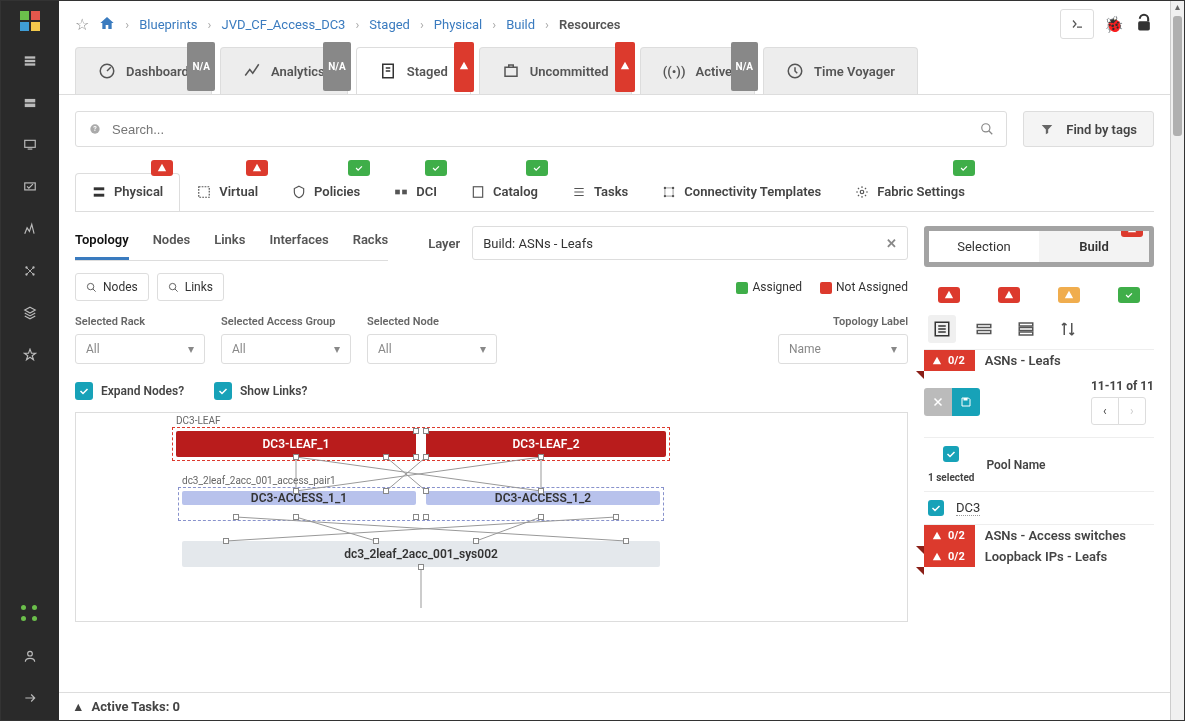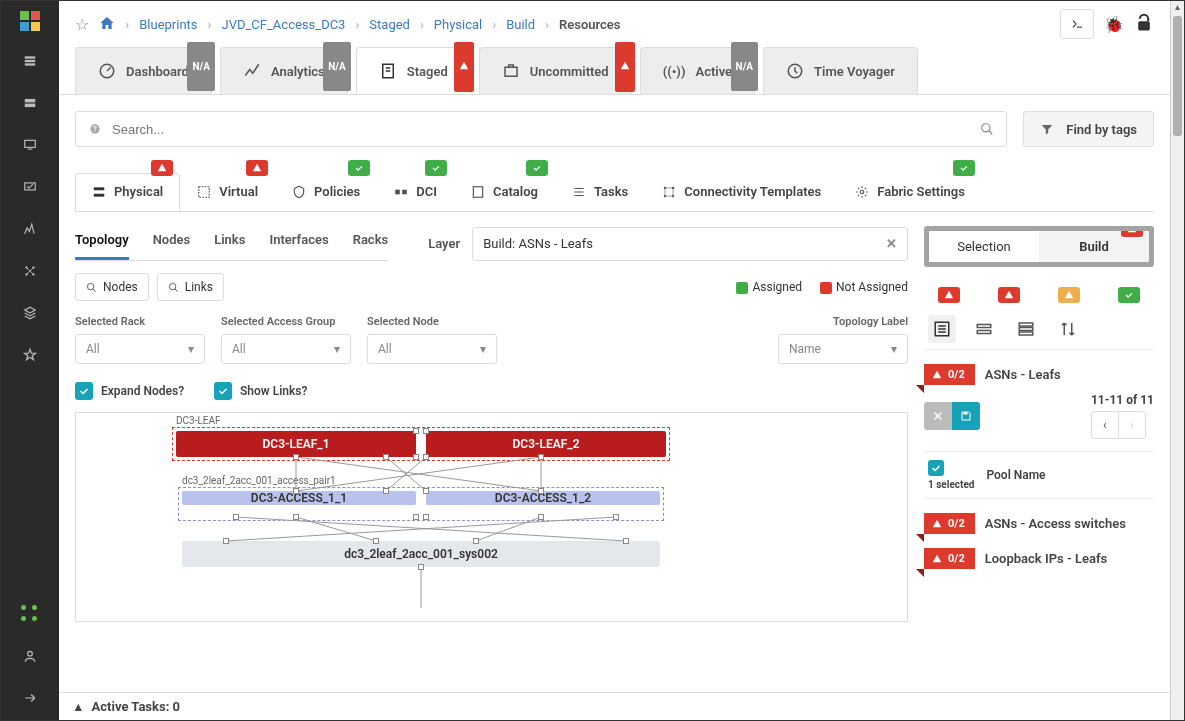--- a/index.html
+++ b/index.html
@@ -78,21 +78,21 @@
 .rightpanel-tabs { display:flex; border:5px solid #a3a3a3; border-radius:3px; overflow:hidden; position:relative;align-items:flex-end;}
 .rtab { flex:1; text-align:center; padding:8px 0; cursor:pointer; font-size:13px; background:#fff;}
 .rtab.active { background:#f3f3f3; font-weight:600;}
 .rbadge { position:absolute; top:-10px; right:6px; width:22px;height:16px;border-radius:3px;background:#dc3a2d;display:flex;align-items:center;justify-content:center;}
 .pillrow { display:flex; gap:10px; margin-top:20px; justify-content:space-around; position:relative;}
 .pill { width:22px;height:16px;border-radius:3px;display:flex;align-items:center;justify-content:center; position:relative;}
 .pill.err{background:#dc3a2d;} .pill.warn{background:#f0ad4e;} .pill.ok{background:#3fae49;}
 .viewrow { display:flex; gap:14px; margin-top:6px; padding:6px 4px; border-bottom:1px solid #eee;}
 .viewbtn { width:28px;height:28px;display:flex;align-items:center;justify-content:center;cursor:pointer;border-radius:3px;}
 .viewbtn.active{background:#f0f0f0;}
-.section { margin-top:14px; }
+.section { }
 .sechdr { display:flex; align-items:center; gap:10px;}
 .flag { position:relative; background:#dc3a2d; color:#fff; font-weight:700; font-size:11px; padding:4px 10px 4px 8px; display:flex; align-items:center; gap:6px;}
 .flag::before { content:""; position:absolute; left:-8px; bottom:-8px; border:4px solid transparent; border-top-color:#8a1f17; border-right-color:#8a1f17;}
 .secname { font-size:13px; color:#444; font-weight:600;}
 .pager { display:flex; align-items:center; justify-content:space-between; margin-top:8px; font-size:12px; color:#444;}
 .pgbtns { display:flex;}
 .pgbtn { width:28px;height:28px;border:1px solid #ddd; display:flex;align-items:center;justify-content:center;cursor:pointer;}
 .pgbtn:first-child{border-radius:3px 0 0 3px;} .pgbtn:last-child{border-radius:0 3px 3px 0; margin-left:-1px; color:#ccc;}
 .savebtns { display:flex;}
 .sbtn{width:28px;height:28px;display:flex;align-items:center;justify-content:center;}
@@ -373,21 +373,21 @@
             <svg width="14" height="14" viewBox="0 0 24 24" fill="none" stroke="#555" stroke-width="2">
               <circle cx="12" cy="12" r="3"></circle>
               <path d="M12 2v3M12 19v3M2 12h3M19 12h3M5 5l2 2M17 17l2 2M19 5l-2 2M5 19l2-2"></path>
             </svg>
             <span>Fabric Settings</span>
           </div>
       </div>
 
       <div class="toprow">
         <div class="leftcol">
-          <div style="display:flex;align-items:center;gap:40px;">
+          <div style="display:flex;align-items:flex-start;gap:40px;">
             <div class="tabs2" style="flex:0 0 auto;">
               <div class="t2 active">Topology</div>
               <div class="t2">Nodes</div>
               <div class="t2">Links</div>
               <div class="t2">Interfaces</div>
               <div class="t2">Racks</div>
             </div>
             <div class="layer-row" style="flex:1;">
               <span class="lbl">Layer</span>
               <div class="selbox layer-sel">
@@ -604,29 +604,37 @@
               <div style="text-align:right;">
                 <div><b>11-11 of 11</b></div>
                 <div class="pgbtns" style="margin-top:4px;">
                   <div class="pgbtn">‹</div>
                   <div class="pgbtn">›</div>
                 </div>
               </div>
             </div>
             <div class="pooltbl">
               <div class="poolrow">
-                <div style="display:flex;flex-direction:column;align-items:flex-start;gap:3px;">
+                <div style="display:flex;flex-direction:column;align-items:center;gap:10px;">
                   <div class="chkbox" style="width:16px;height:16px;">
                       <svg viewBox="0 0 24 24">
                         <path d="M5 12l5 5 9-9" stroke="#fff" stroke-width="3" fill="none"></path>
                       </svg>
                     </div>
                   <span class="selcount">1 selected</span>
                 </div>
                 <span class="phdr">Pool Name</span>
+              </div>
+              <div class="poolrow">
+                <div class="chkbox" style="width:16px;height:16px;">
+                    <svg viewBox="0 0 24 24">
+                      <path d="M5 12l5 5 9-9" stroke="#fff" stroke-width="3" fill="none"></path>
+                    </svg>
+                  </div>
+                <span style="border-bottom:1px dotted #999;">DC3</span>
               </div>
             </div>
           </div>
 
           <div class="section">
             <div class="sechdr">
               <div class="flag">
                   <svg width="10" height="10" viewBox="0 0 24 24" fill="#fff">
                     <path d="M12 2L2 20h20z"></path>
                   </svg>

